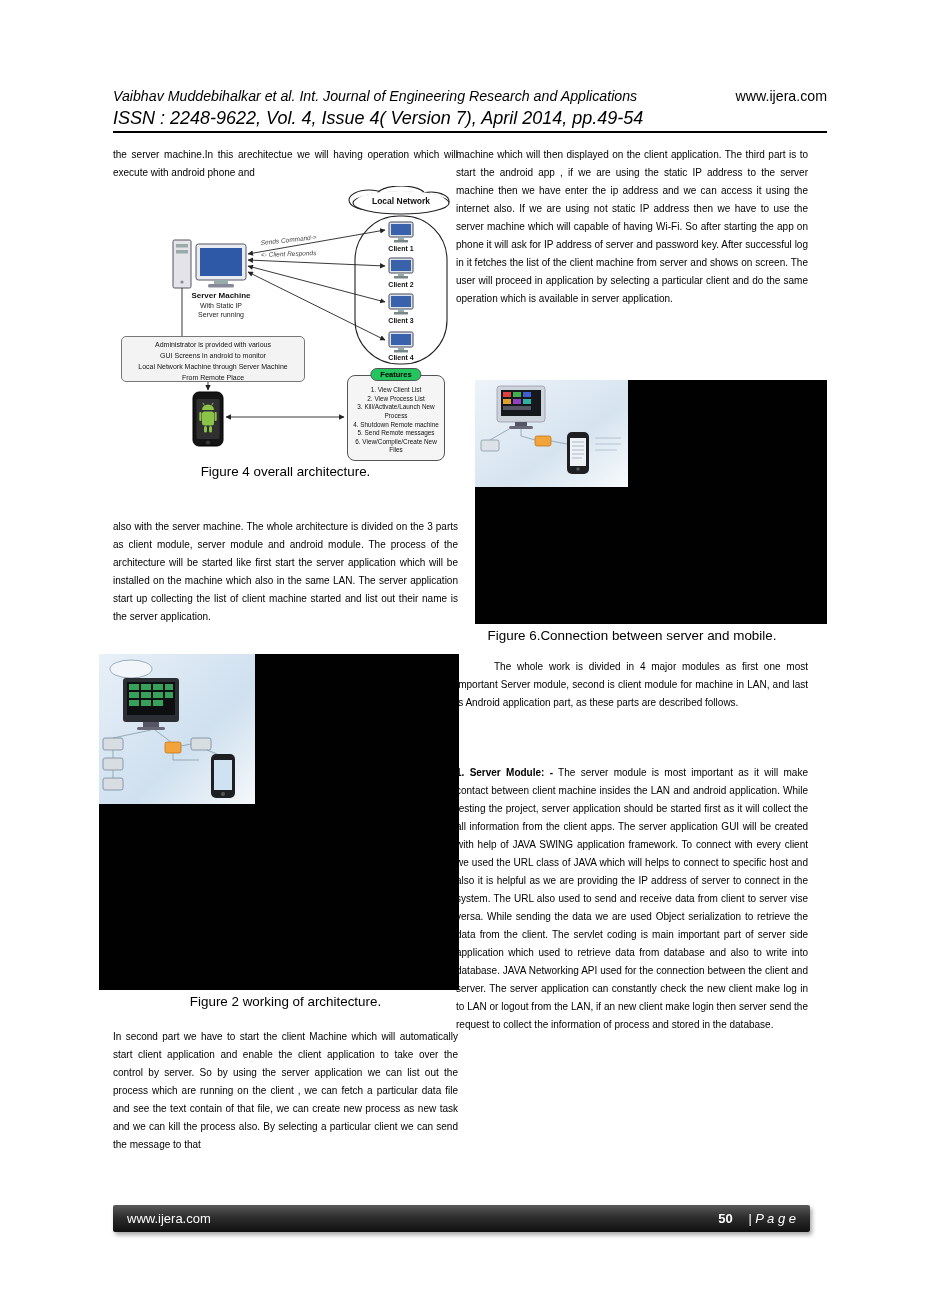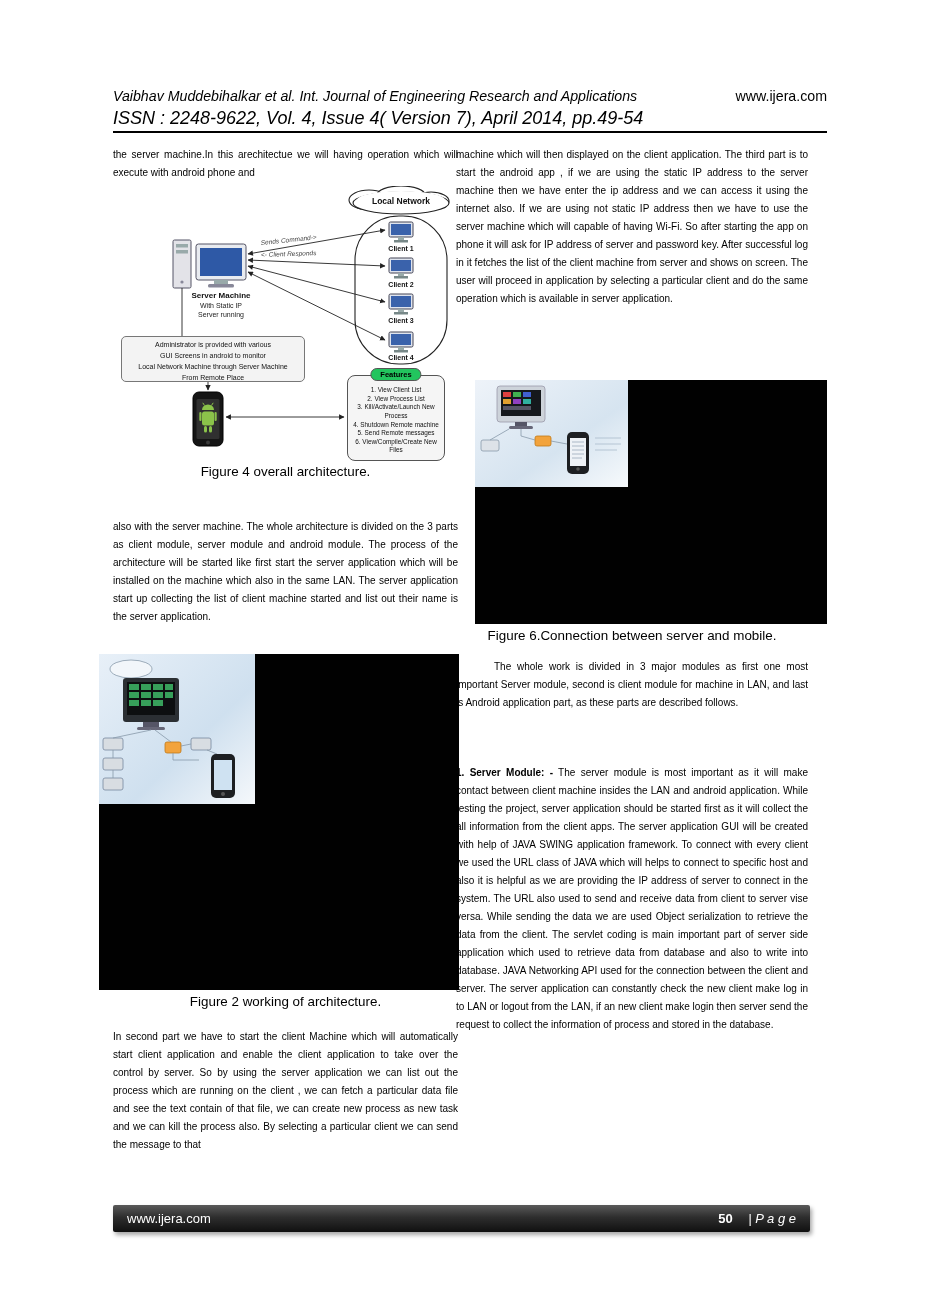--- a/index.html
+++ b/index.html
@@ -309,21 +309,21 @@
       <g stroke="#aabbcc" stroke-width="0.8">
         <line x1="120" y1="58" x2="146" y2="58"></line>
         <line x1="120" y1="64" x2="146" y2="64"></line>
         <line x1="120" y1="70" x2="142" y2="70"></line>
       </g>
     </g>
   </svg>
 </div>
 <div class="abs caption colR cap3">Figure 6.Connection between server and mobile.</div>
 
-<p class="abs para colR rp2">The whole work is divided in 3 major modules as first one most important Server module, second is client module for machine in LAN, and last is Android application part, as these parts are described follows.</p>
+<p class="abs para colR rp2">The whole work is divided in 4 major modules as first one most important Server module, second is client module for machine in LAN, and last is Android application part, as these parts are described follows.</p>
 
 <p class="abs para colR sec1">
   <strong>1. Server Module: -</strong>
   <span>The server module is most important as it will make contact between client machine insides the LAN and android application. While testing the project, server application should be started first as it will collect the all information from the client apps. The server application GUI will be created with help of JAVA SWING application framework.  To connect with every client we used the URL class of JAVA which will helps to connect to specific host and also it is helpful as we are providing the IP address of server to connect in the system. The URL also used to send and receive data from client to server vise versa. While sending the data we are used Object serialization to retrieve the data from the client. The servlet coding is main important part of server side application which used to retrieve data from database and also to write into database. JAVA Networking API used for the connection between the client and server. The server application can constantly check the new client make log in to LAN or logout from the LAN, if an new client make login then server send the request to collect the information of process and stored in the database.</span>
 </p>
 
 <div class="abs footer-bar">
   <span>www.ijera.com</span>
   <span class="pg">
     <b>50</b>

